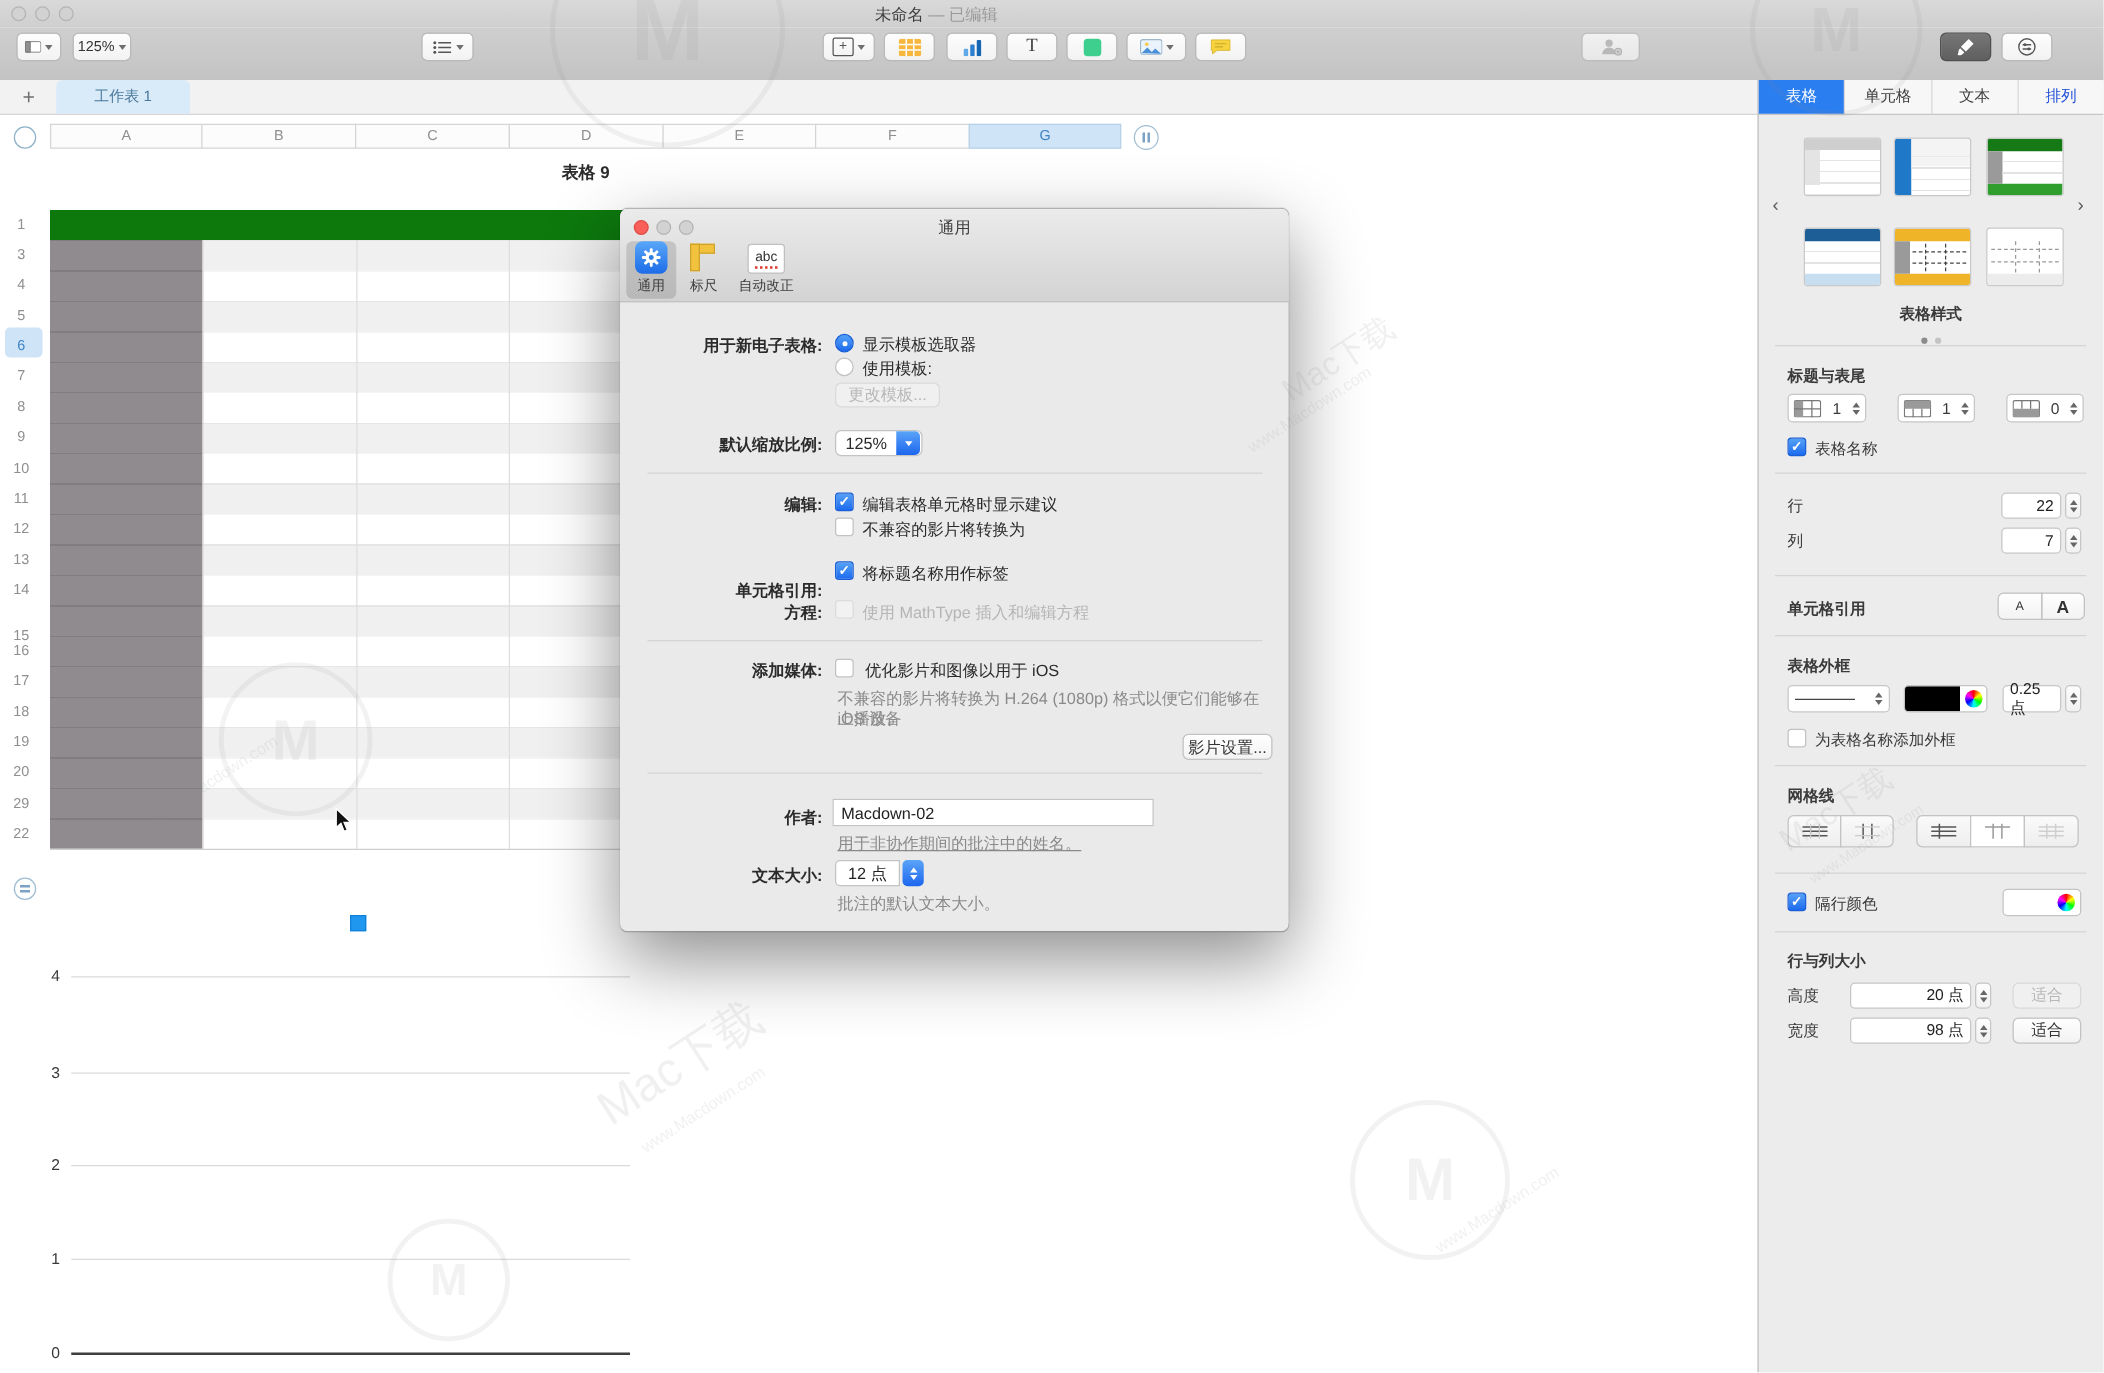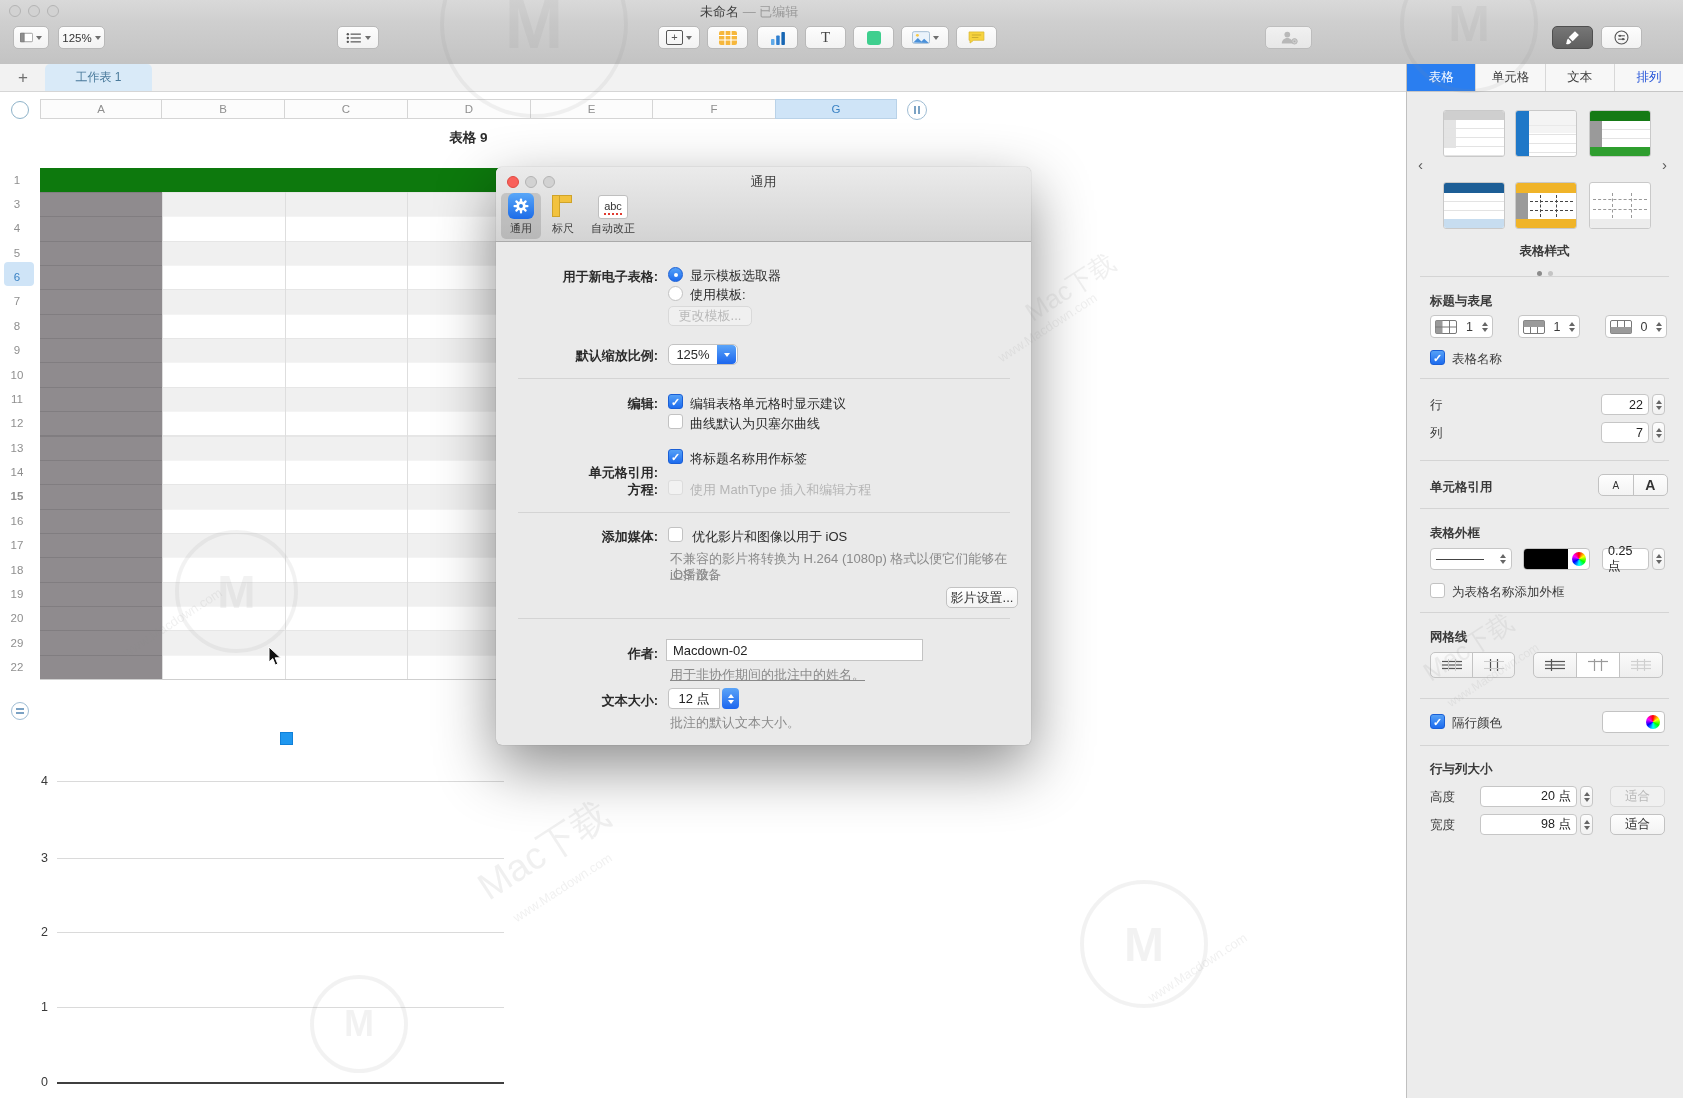--- a/index.html
+++ b/index.html
@@ -253,21 +253,21 @@
 <div class="abs rownum" style="top:246px;">5</div>
 <div class="abs rownum sel" style="top:270px;">6</div>
 <div class="abs rownum" style="top:294px;">7</div>
 <div class="abs rownum" style="top:319px;">8</div>
 <div class="abs rownum" style="top:343px;">9</div>
 <div class="abs rownum" style="top:368px;">10</div>
 <div class="abs rownum" style="top:392px;">11</div>
 <div class="abs rownum" style="top:416px;">12</div>
 <div class="abs rownum" style="top:441px;">13</div>
 <div class="abs rownum" style="top:465px;">14</div>
-<div class="abs rownum" style="top:489px;font-weight:bold;">15</div>
+<div class="abs rownum" style="top:502px;">15</div>
 <div class="abs rownum" style="top:514px;">16</div>
 <div class="abs rownum" style="top:538px;">17</div>
 <div class="abs rownum" style="top:563px;">18</div>
 <div class="abs rownum" style="top:587px;">19</div>
 <div class="abs rownum" style="top:611px;">20</div>
 <div class="abs rownum" style="top:636px;">29</div>
 <div class="abs rownum" style="top:660px;">22</div>
 
 <div class="abs tabletitle">表格 9</div>
 <div class="abs stripes"></div>
@@ -580,21 +580,21 @@
         <span class="wtri-d"></span>
       </span>
   </div>
 
   <div class="abs sep" style="left:22px;top:211px;width:492px;"></div>
 
   <div class="abs dlbl" style="top:228px;">编辑:</div>
   <div class="abs cb on" style="left:172px;top:227px;">✓</div>
   <div class="abs dtext" style="left:194px;top:228px;">编辑表格单元格时显示建议</div>
   <div class="abs cb" style="left:172px;top:247px;"></div>
-  <div class="abs dtext" style="left:194px;top:248px;">曲线默认为贝塞尔曲线</div>
+  <div class="abs dtext" style="left:194px;top:248px;">不兼容的影片将转换为</div>
 
   <div class="abs dlbl" style="top:297px;">单元格引用:</div>
   <div class="abs cb on" style="left:172px;top:282px;">✓</div>
   <div class="abs dtext" style="left:194px;top:283px;">将标题名称用作标签</div>
 
   <div class="abs dlbl" style="top:314px;">方程:</div>
   <div class="abs cb dis" style="left:172px;top:313px;"></div>
   <div class="abs dtext" style="left:194px;top:314px;color:#b5b5b5;">使用 MathType 插入和编辑方程</div>
 
   <div class="abs sep" style="left:22px;top:345px;width:492px;"></div>

